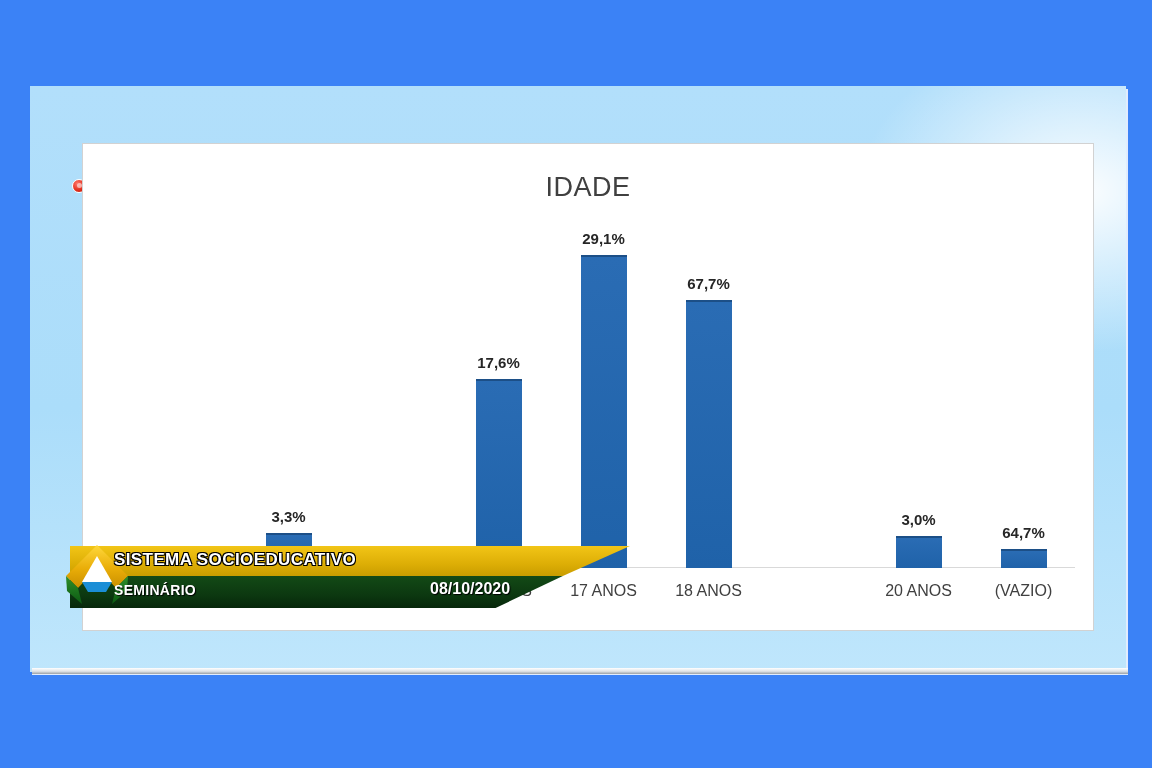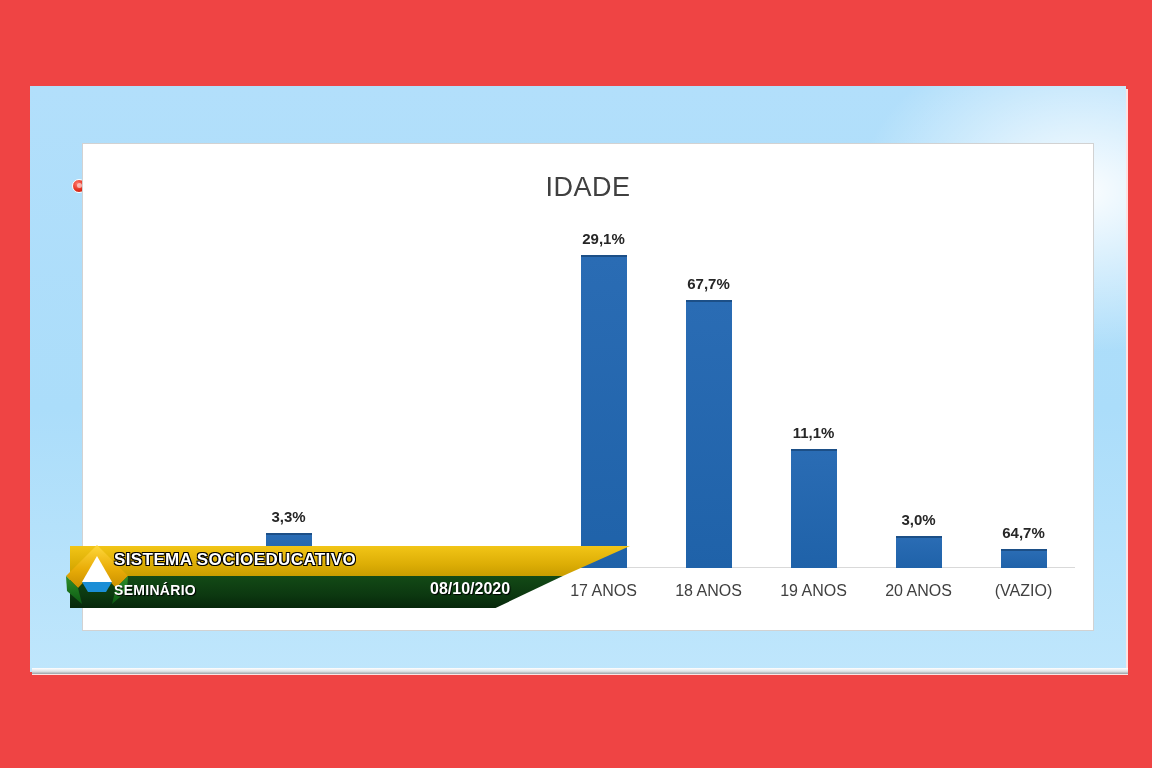--- a/index.html
+++ b/index.html
@@ -3,21 +3,21 @@
 <meta charset="utf-8">
 <style>
   html,body{margin:0;padding:0;}
   body{
     width:1152px;height:768px;background:#000;overflow:hidden;
     font-family:"Liberation Sans", sans-serif;
     position:relative;
   }
 
   
-  #stage{position:absolute;left:0;top:0;width:1152px;height:768px;background:#ef4444;}
+  #stage{position:absolute;left:0;top:0;width:1152px;height:768px;background:#3b82f6;}
 
   #slide{
     position:absolute;left:30px;top:86px;width:1096px;height:586px;
     background:
       radial-gradient(ellipse 360px 260px at 96% 18%, rgba(255,255,255,.95) 0%, rgba(255,255,255,0) 62%),
       linear-gradient(180deg,#b2dffb 0%,#abddfa 55%,#bfe6fc 100%);
     box-shadow:2px 3px 0 0 rgba(255,255,255,.85);
   }
   #slide-shadow{
     position:absolute;left:32px;top:668px;width:1096px;height:6px;
@@ -149,34 +149,34 @@
 
     <div id="chart-panel">
       <div id="chart-title">IDADE</div>
       <div id="plot">
         <div id="axis-line"></div>
           <div class="bar-slot" style="left: 105px;">
             <div class="bar" style="height: 35px; background: linear-gradient(rgb(42, 108, 180) 0%, rgb(31, 98, 169) 100%);"></div>
             <div class="bar-label" style="bottom: 43px;">3,3%</div>
             <div class="cat-label">14 ANOS</div>
           </div>
+          <div class="bar-slot" style="left: 315px;">
+            <div class="bar" style="height: 189px; background: linear-gradient(rgb(42, 108, 180) 0%, rgb(31, 98, 169) 100%);"></div>
+            <div class="bar-label" style="bottom: 197px;">17,6%</div>
+            <div class="cat-label">16 ANOS</div>
+          </div>
           <div class="bar-slot" style="left: 420px;">
             <div class="bar" style="height: 313px; background: linear-gradient(rgb(42, 108, 180) 0%, rgb(31, 98, 169) 100%);"></div>
             <div class="bar-label" style="bottom: 321px;">29,1%</div>
             <div class="cat-label">17 ANOS</div>
           </div>
           <div class="bar-slot" style="left: 525px;">
             <div class="bar" style="height: 268px; background: linear-gradient(rgb(42, 108, 180) 0%, rgb(31, 98, 169) 100%);"></div>
             <div class="bar-label" style="bottom: 276px;">67,7%</div>
             <div class="cat-label">18 ANOS</div>
-          </div>
-          <div class="bar-slot" style="left: 630px;">
-            <div class="bar" style="height: 119px; background: linear-gradient(rgb(42, 108, 180) 0%, rgb(31, 98, 169) 100%);"></div>
-            <div class="bar-label" style="bottom: 127px;">11,1%</div>
-            <div class="cat-label">19 ANOS</div>
           </div>
           <div class="bar-slot" style="left: 735px;">
             <div class="bar" style="height: 32px; background: linear-gradient(rgb(42, 108, 180) 0%, rgb(31, 98, 169) 100%);"></div>
             <div class="bar-label" style="bottom: 40px;">3,0%</div>
             <div class="cat-label">20 ANOS</div>
           </div>
           <div class="bar-slot" style="left: 840px;">
             <div class="bar" style="height: 19px; background: linear-gradient(rgb(42, 108, 180) 0%, rgb(31, 98, 169) 100%);"></div>
             <div class="bar-label" style="bottom: 27px;">64,7%</div>
             <div class="cat-label">(VAZIO)</div>

